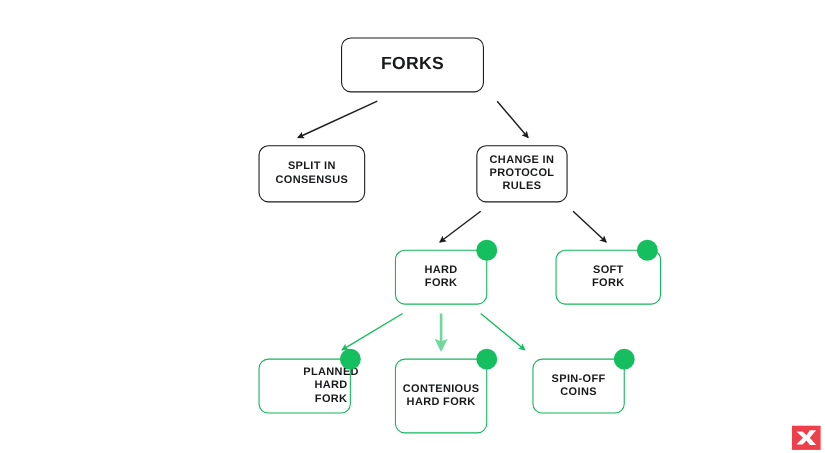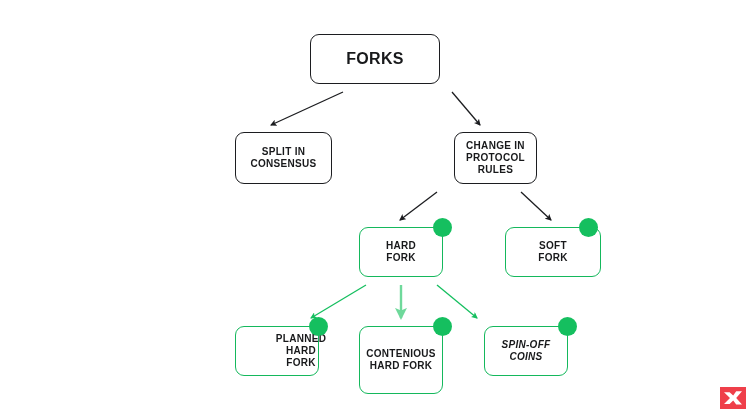--- a/index.html
+++ b/index.html
@@ -93,21 +93,21 @@
     </svg>
 
   <div id="nodes-layer">
       <div class="node dark" style="left: 310px; top: 34px; width: 130px; height: 50px; border-color: rgb(28, 29, 32);">
         <span class="node-label" style="font-size: 16px;">FORKS</span>
       </div>
       <div class="node dark" style="left: 235px; top: 132px; width: 97px; height: 52px; border-color: rgb(28, 29, 32);">
         <span class="node-label" style="font-size: 10px;">SPLIT IN
 CONSENSUS</span>
       </div>
-      <div class="node dark" style="left: 433px; top: 132px; width: 83px; height: 52px; border-color: rgb(28, 29, 32); margin-left: 21px;">
+      <div class="node dark" style="left: 433px; top: 132px; width: 83px; height: 52px; border-color: rgb(28, 29, 32);">
         <span class="node-label" style="font-size: 10px;">CHANGE IN
 PROTOCOL
 RULES</span>
       </div>
       <div class="node green" style="left: 359px; top: 227px; width: 84px; height: 50px; border-color: rgb(20, 184, 92);">
         <span class="node-label" style="font-size: 10px;">HARD
 FORK</span>
       </div>
       <div class="dot" style="background: rgb(21, 191, 95); left: 433px; top: 218px;"></div>
       <div class="node green" style="left: 505px; top: 227px; width: 96px; height: 50px; border-color: rgb(20, 184, 92);">
@@ -119,21 +119,21 @@
         <span class="node-label" style="font-size: 10px; margin-left: 48px;">PLANNED
 HARD FORK</span>
       </div>
       <div class="dot" style="background: rgb(21, 191, 95); left: 309px; top: 317px;"></div>
       <div class="node green" style="left: 359px; top: 326px; width: 84px; height: 68px; border-color: rgb(20, 184, 92);">
         <span class="node-label" style="font-size: 10px;">CONTENIOUS
 HARD FORK</span>
       </div>
       <div class="dot" style="background: rgb(21, 191, 95); left: 433px; top: 317px;"></div>
       <div class="node green" style="left: 484px; top: 326px; width: 84px; height: 50px; border-color: rgb(20, 184, 92);">
-        <span class="node-label" style="font-size: 10px; font-style: italic;">SPIN-OFF
+        <span class="node-label" style="font-size: 10px;">SPIN-OFF
 COINS</span>
       </div>
       <div class="dot" style="background: rgb(21, 191, 95); left: 558px; top: 317px;"></div>
     </div>
 
   <div class="logo" style="left: 720px; top: 387px; width: 26px; height: 22px; background: rgb(239, 63, 74);">
     <svg width="20" height="16" viewBox="0 0 20 16">
       <path d="M1 2.2 L6.6 2.2 L10.2 5.6 L13.2 1.2 L19 1.2 L13.2 7.9 L19 14.6 L13.2 14.6 L10.2 10.4 L6.6 14.0 L1 14.0 L7.0 7.9 Z" fill="#ffffff"></path>
     </svg>
   </div>

